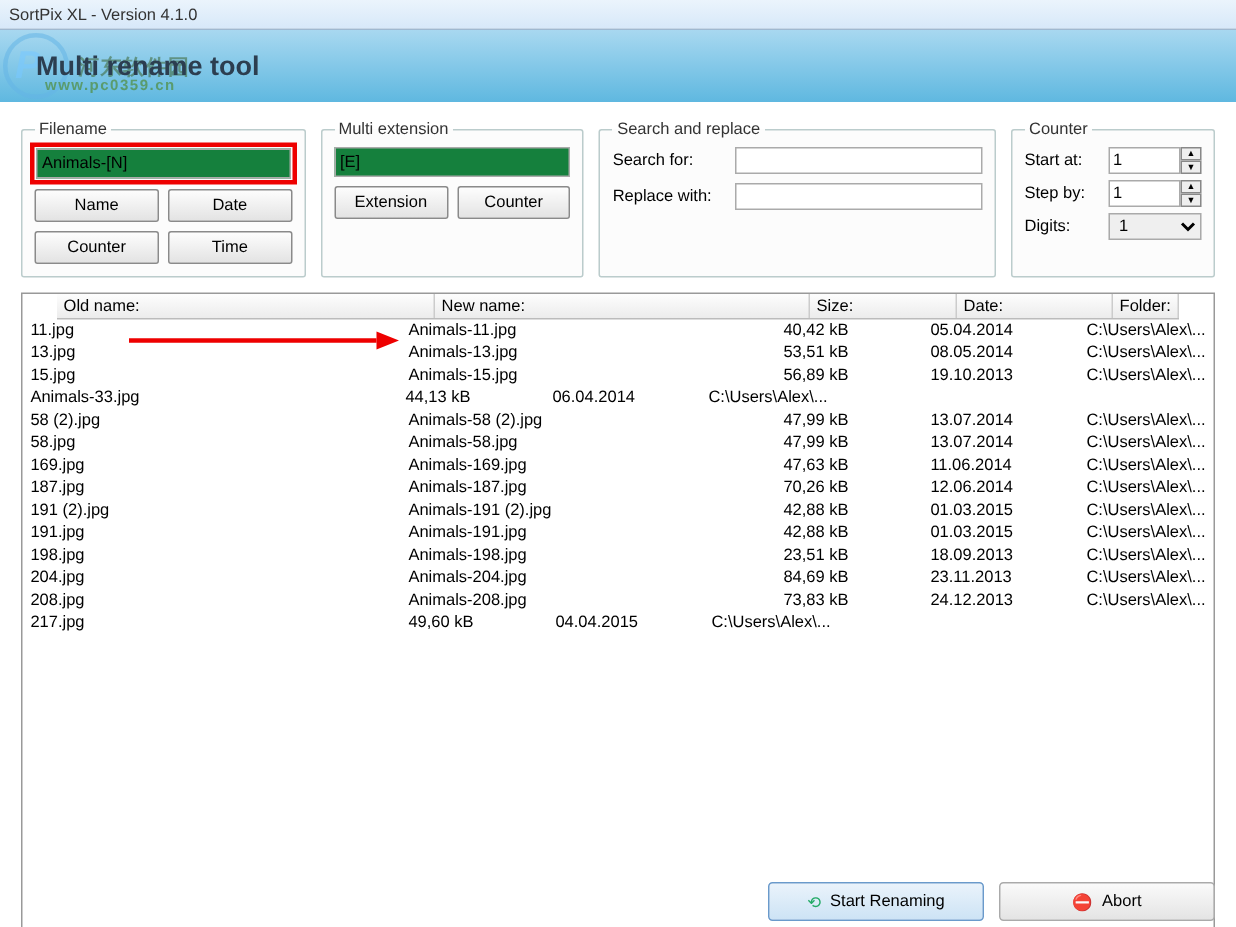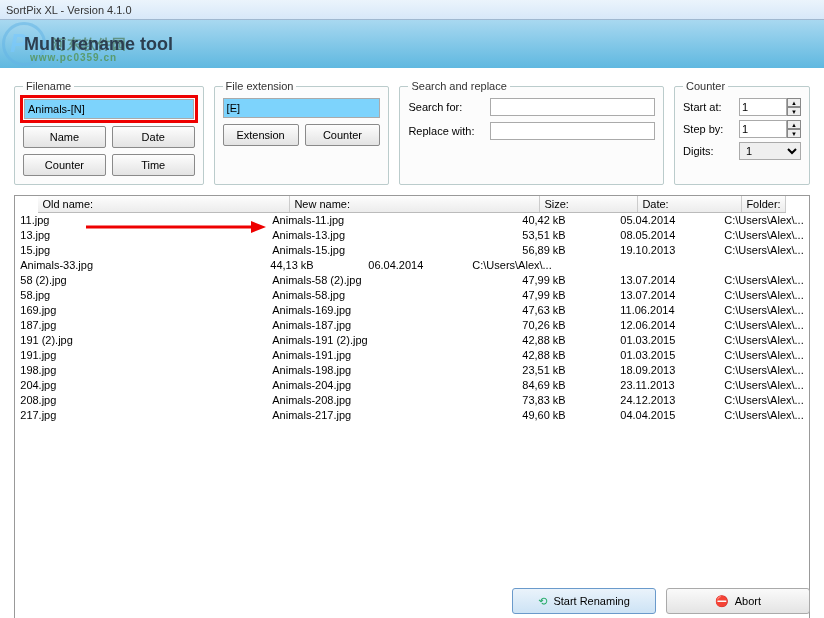--- a/index.html
+++ b/index.html
@@ -12,21 +12,21 @@
 .wmp { position:absolute; left:10px; top:8px; font-size:26px; font-weight:bold; font-style:italic; color: rgba(120,200,255,0.6);}
 .tooltitle { position: absolute; left: 24px; top: 14px; font-size: 18px; font-weight: bold; color: #2c3e50; }
 .content { padding: 12px 14px 0 14px; }
 .fieldrow { display: flex; gap: 10px; margin-bottom: 10px; }
 fieldset { border: 1px solid #bcc; border-radius: 2px; padding: 6px 8px 8px 8px; background: #fcfcfc; }
 legend { font-size: 11px; padding: 0 3px; color: #333; }
 .fs-filename { width: 192px; }
 .fs-ext { width: 178px; }
 .fs-search { width: 268px; }
 .fs-counter { flex: 1; }
-.textinput { width: 100%; height: 20px; border: 1px solid #aaa; padding: 1px 3px; font-size: 11px; background: #7dd3fc; }
+.textinput { width: 100%; height: 20px; border: 1px solid #aaa; padding: 1px 3px; font-size: 11px; background: #15803d; }
 .highlight-box { border: 3px solid #e00; margin: -3px; padding: 1px; }
 .btnrow { display: flex; gap: 6px; margin-top: 6px; }
 .btn { flex: 1; height: 22px; border: 1px solid #8a8a8a; background: linear-gradient(#fdfdfd,#e3e3e3); border-radius: 2px; font-size: 11px; cursor: pointer; }
 .srow { display: flex; align-items: center; margin-bottom: 6px; gap: 6px; }
 .srow label { width: 76px; font-size: 11px; }
 .srow input, .crow input, .crow select { flex: 1; height: 18px; border: 1px solid #aaa; font-size: 11px; padding: 0 2px; }
 .crow { display: flex; align-items: center; margin-bottom: 4px; gap: 6px; }
 .crow label { width: 50px; font-size: 11px; }
 .spin { width: 62px; display: flex; }
 .spin input { width: 46px; text-align: left; }
@@ -72,21 +72,21 @@
         <button class="btn">Name</button>
         <button class="btn">Date</button>
       </div>
       <div class="btnrow">
         <button class="btn">Counter</button>
         <button class="btn">Time</button>
       </div>
     </fieldset>
 
     <fieldset class="fs-ext">
-      <legend>File extension</legend>
+      <legend>Multi extension</legend>
       <input class="textinput" value="[E]" style="">
       <div class="btnrow">
         <button class="btn">Extension</button>
         <button class="btn">Counter</button>
       </div>
     </fieldset>
 
     <fieldset class="fs-search">
       <legend>Search and replace</legend>
       <div class="srow">
@@ -225,21 +225,20 @@
         </div>
         <div class="trow">
           <div class="c-old">208.jpg</div>
           <div class="c-new">Animals-208.jpg</div>
           <div class="c-size">73,83 kB</div>
           <div class="c-date">24.12.2013</div>
           <div class="c-folder">C:\Users\Alex\...</div>
         </div>
         <div class="trow">
           <div class="c-old">217.jpg</div>
-          <div class="c-new">Animals-217.jpg</div>
           <div class="c-size">49,60 kB</div>
           <div class="c-date">04.04.2015</div>
           <div class="c-folder">C:\Users\Alex\...</div>
         </div>
       </div>
   </div>
 </div>
 
 <svg class="arrow" width="180" height="14">
   <line x1="0" y1="7" x2="165" y2="7" stroke="#e00" stroke-width="3"></line>

